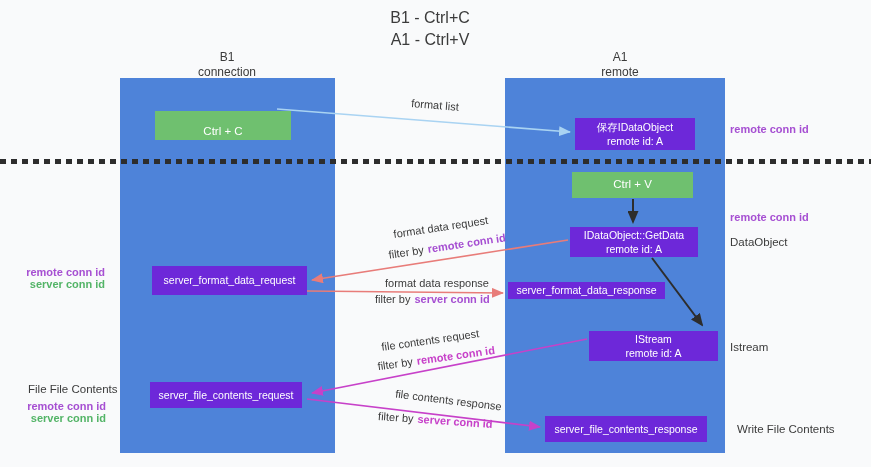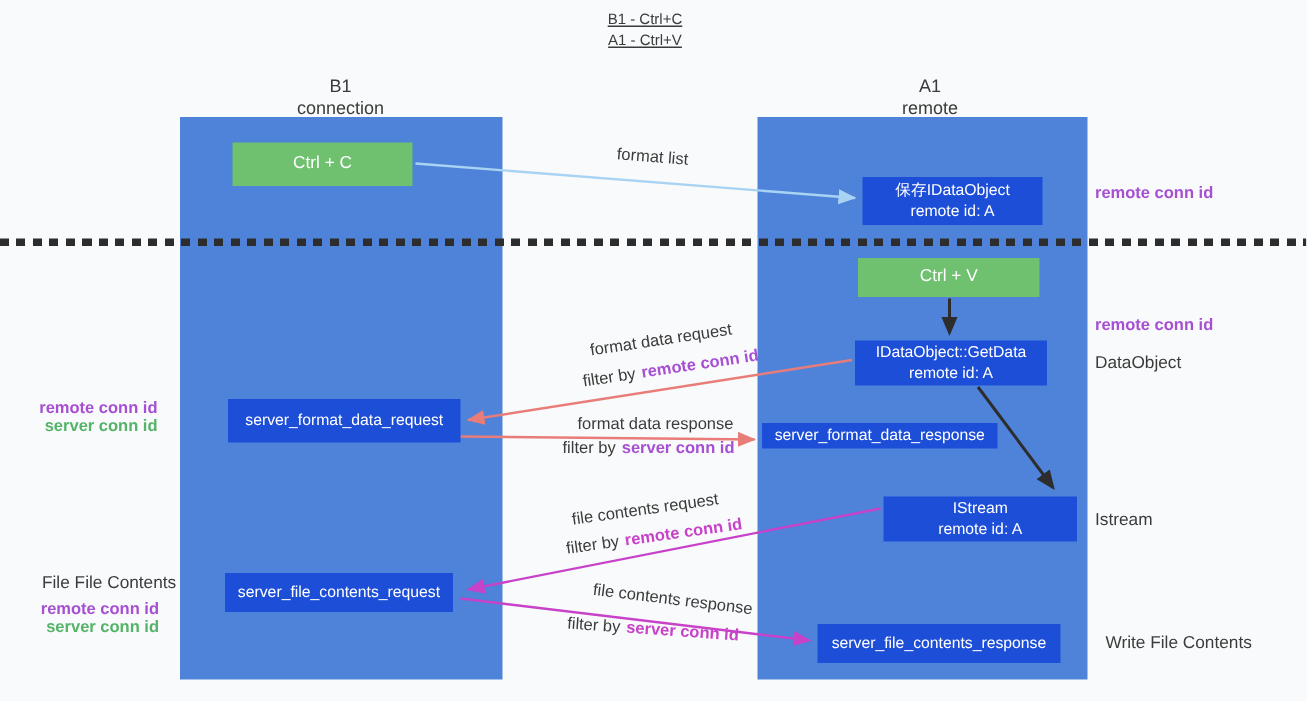--- a/index.html
+++ b/index.html
@@ -3,36 +3,36 @@
 <meta charset="utf-8">
 <style>
   html,body { margin:0; padding:0; background:#f9fafb; }
   .canvas {
     position:relative; width:871px; height:467px; overflow:hidden;
     background:#f9fafb;
     font-family:"Liberation Sans","DejaVu Sans",sans-serif;
     color:#3b3b3b;
   }
   .title { position:absolute; left:0; top:7px; width:860px; text-align:center;
-           font-size:10px; line-height:1.35; z-index:2;text-decoration:underline; }
+           font-size:16px; line-height:1.35; z-index:2; }
   .lane  { position:absolute; top:78px; height:375px; background:#4e83d9; z-index:1; }
   .lane-left  { left:120px; width:215px; }
   .lane-right { left:505px; width:220px; }
   .hdr { position:absolute; text-align:center; font-size:12px; line-height:1.25; z-index:2; }
   .hdr-left  { left:152px; top:50px; width:150px; }
   .hdr-right { left:545px; top:50px; width:150px; }
   .dashline { position:absolute; left:0; top:159px; width:871px; height:5px; z-index:3;
               background:repeating-linear-gradient(90deg,#2d2d2d 0 6px,rgba(0,0,0,0) 6px 11px); }
   .arrows { position:absolute; left:0; top:0; z-index:4; }
   .node { position:absolute; z-index:5; display:flex; flex-direction:column;
           align-items:center; justify-content:center; text-align:center;
           color:#ffffff; font-size:10.5px; line-height:1.35; }
-  .orange { background:#1d4ed8; }
+  .orange { background:#6d28d9; }
   .green  { background:#6fc06f; }
-  .n-ctrlc   { left:155px; top:95px;  width:120px; height:29px; font-size:11.5px; }
+  .n-ctrlc   { left:155px; top:111px;  width:136px; height:29px; font-size:11.5px;justify-content:flex-end; }
   .n-saveobj { left:575px; top:118px; width:120px; height:32px; }
   .n-ctrlv   { left:572px; top:172px; width:121px; height:26px; font-size:11.5px; }
   .n-getdata { left:570px; top:227px; width:128px; height:30px;text-align:right; }
   .n-sfdreq  { left:152px; top:266px; width:155px; height:29px; }
   .n-sfdres  { left:508px; top:282px; width:157px; height:17px; }
   .n-istream { left:589px; top:331px; width:129px; height:30px; }
   .n-sfcreq  { left:150px; top:382px; width:152px; height:26px; }
   .n-sfcres  { left:545px; top:416px; width:162px; height:26px;text-align:right; }
   .lbl { position:absolute; z-index:6; font-size:11px; white-space:nowrap; }
   .blk { color:#3b3b3b; font-size:11.5px; }

